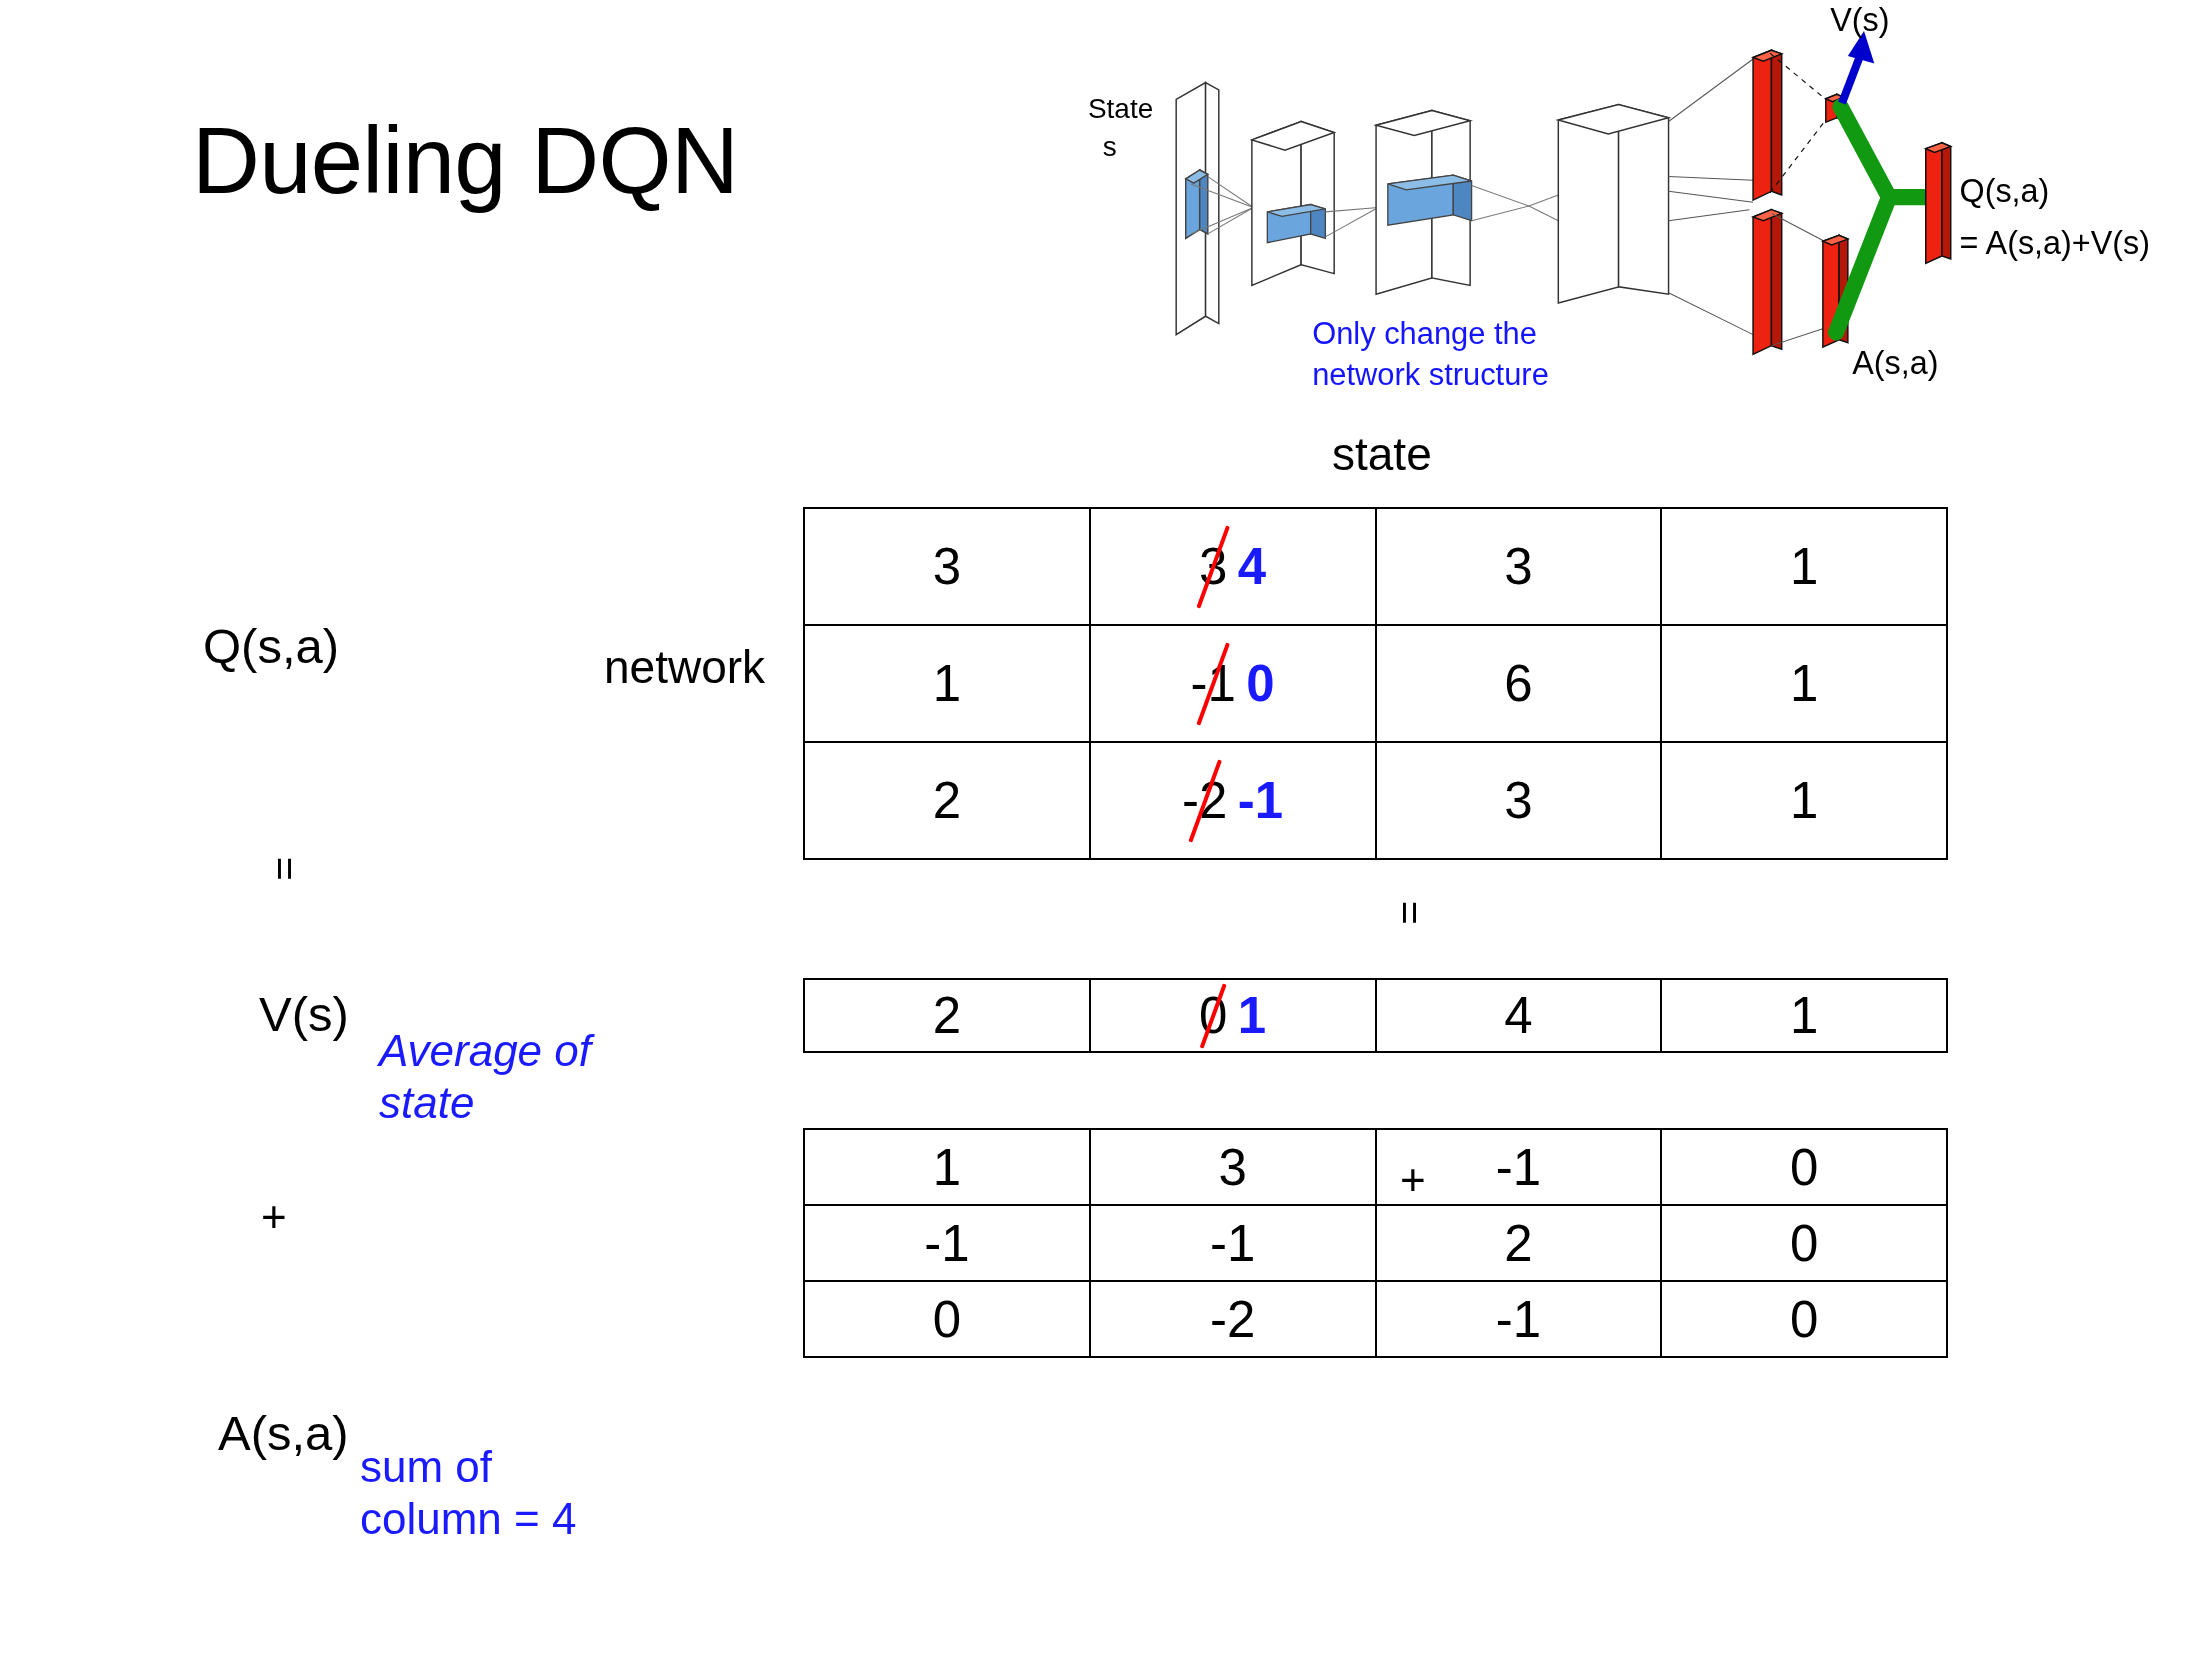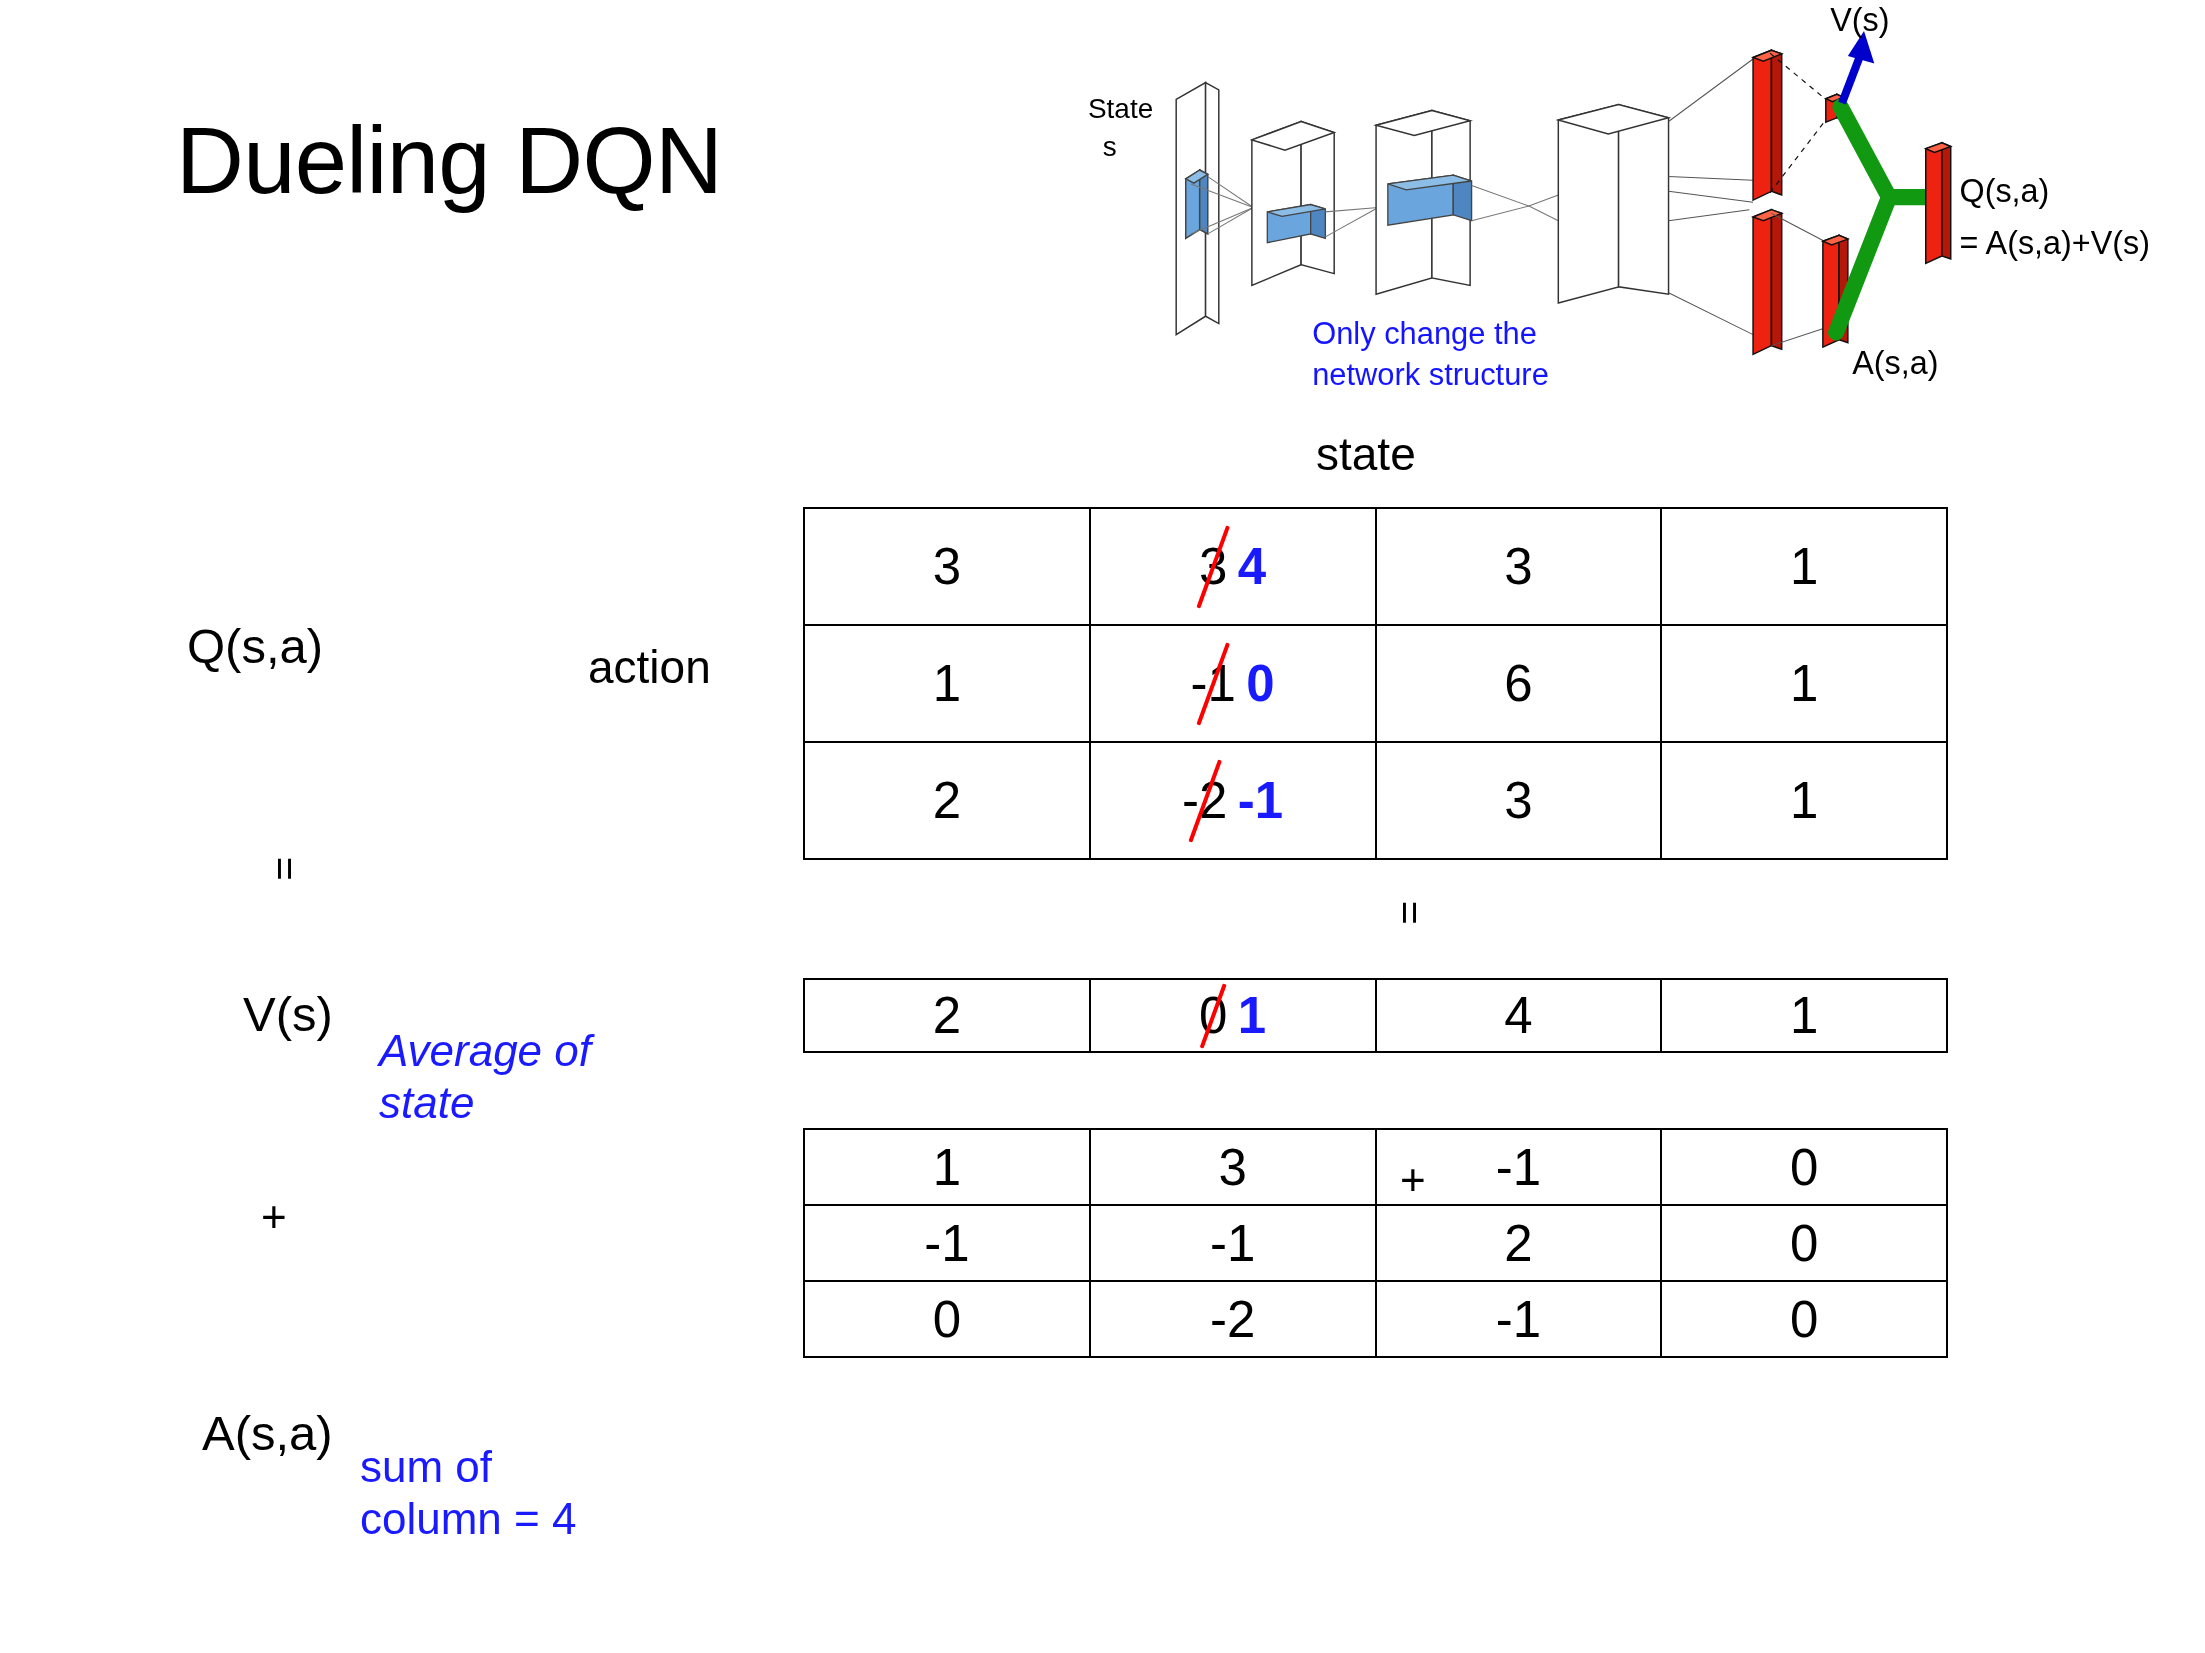--- a/index.html
+++ b/index.html
@@ -45,20 +45,21 @@
     font-family: "Liberation Sans", sans-serif;
     fill: #1414ff;
   }
 
   
   .lbl {
     position: absolute;
     color: #000000;
     white-space: nowrap;
     line-height: 1.05;
+    margin-left: 16px;
   }
   .lbl-blue {
     position: absolute;
     color: #1a1aff;
     white-space: nowrap;
     line-height: 1.18;
   }
 
   #label-state  { left: 1316px; top: 430px;  font-size: 46px; }
   #label-action { left: 588px;  top: 643px;  font-size: 46px; }
@@ -284,21 +285,21 @@
     <text class="diag-text-blue" x="305" y="524" font-size="42">network structure</text>
 
     <text class="diag-text" x="1010" y="42" font-size="44">V(s)</text>
     <text class="diag-text" x="1040" y="508" font-size="44">A(s,a)</text>
     <text class="diag-text" x="1186" y="275" font-size="44">Q(s,a)</text>
     <text class="diag-text" x="1186" y="345" font-size="44">= A(s,a)+V(s)</text>
   </svg>
 </div>
 
 <div id="label-state" class="lbl">state</div>
-<div id="label-action" class="lbl">action</div>
+<div id="label-action" class="lbl">network</div>
 <div id="label-q" class="lbl">Q(s,a)</div>
 <div id="label-v" class="lbl">V(s)</div>
 <div id="label-a" class="lbl">A(s,a)</div>
 
 <div id="eq-left" class="eq-rot">=</div>
 <div id="eq-mid" class="eq-rot">=</div>
 <div id="plus-left" class="plus-sign">+</div>
 <div id="plus-mid" class="plus-sign">+</div>
 
 <div id="note-average" class="lbl-blue">

